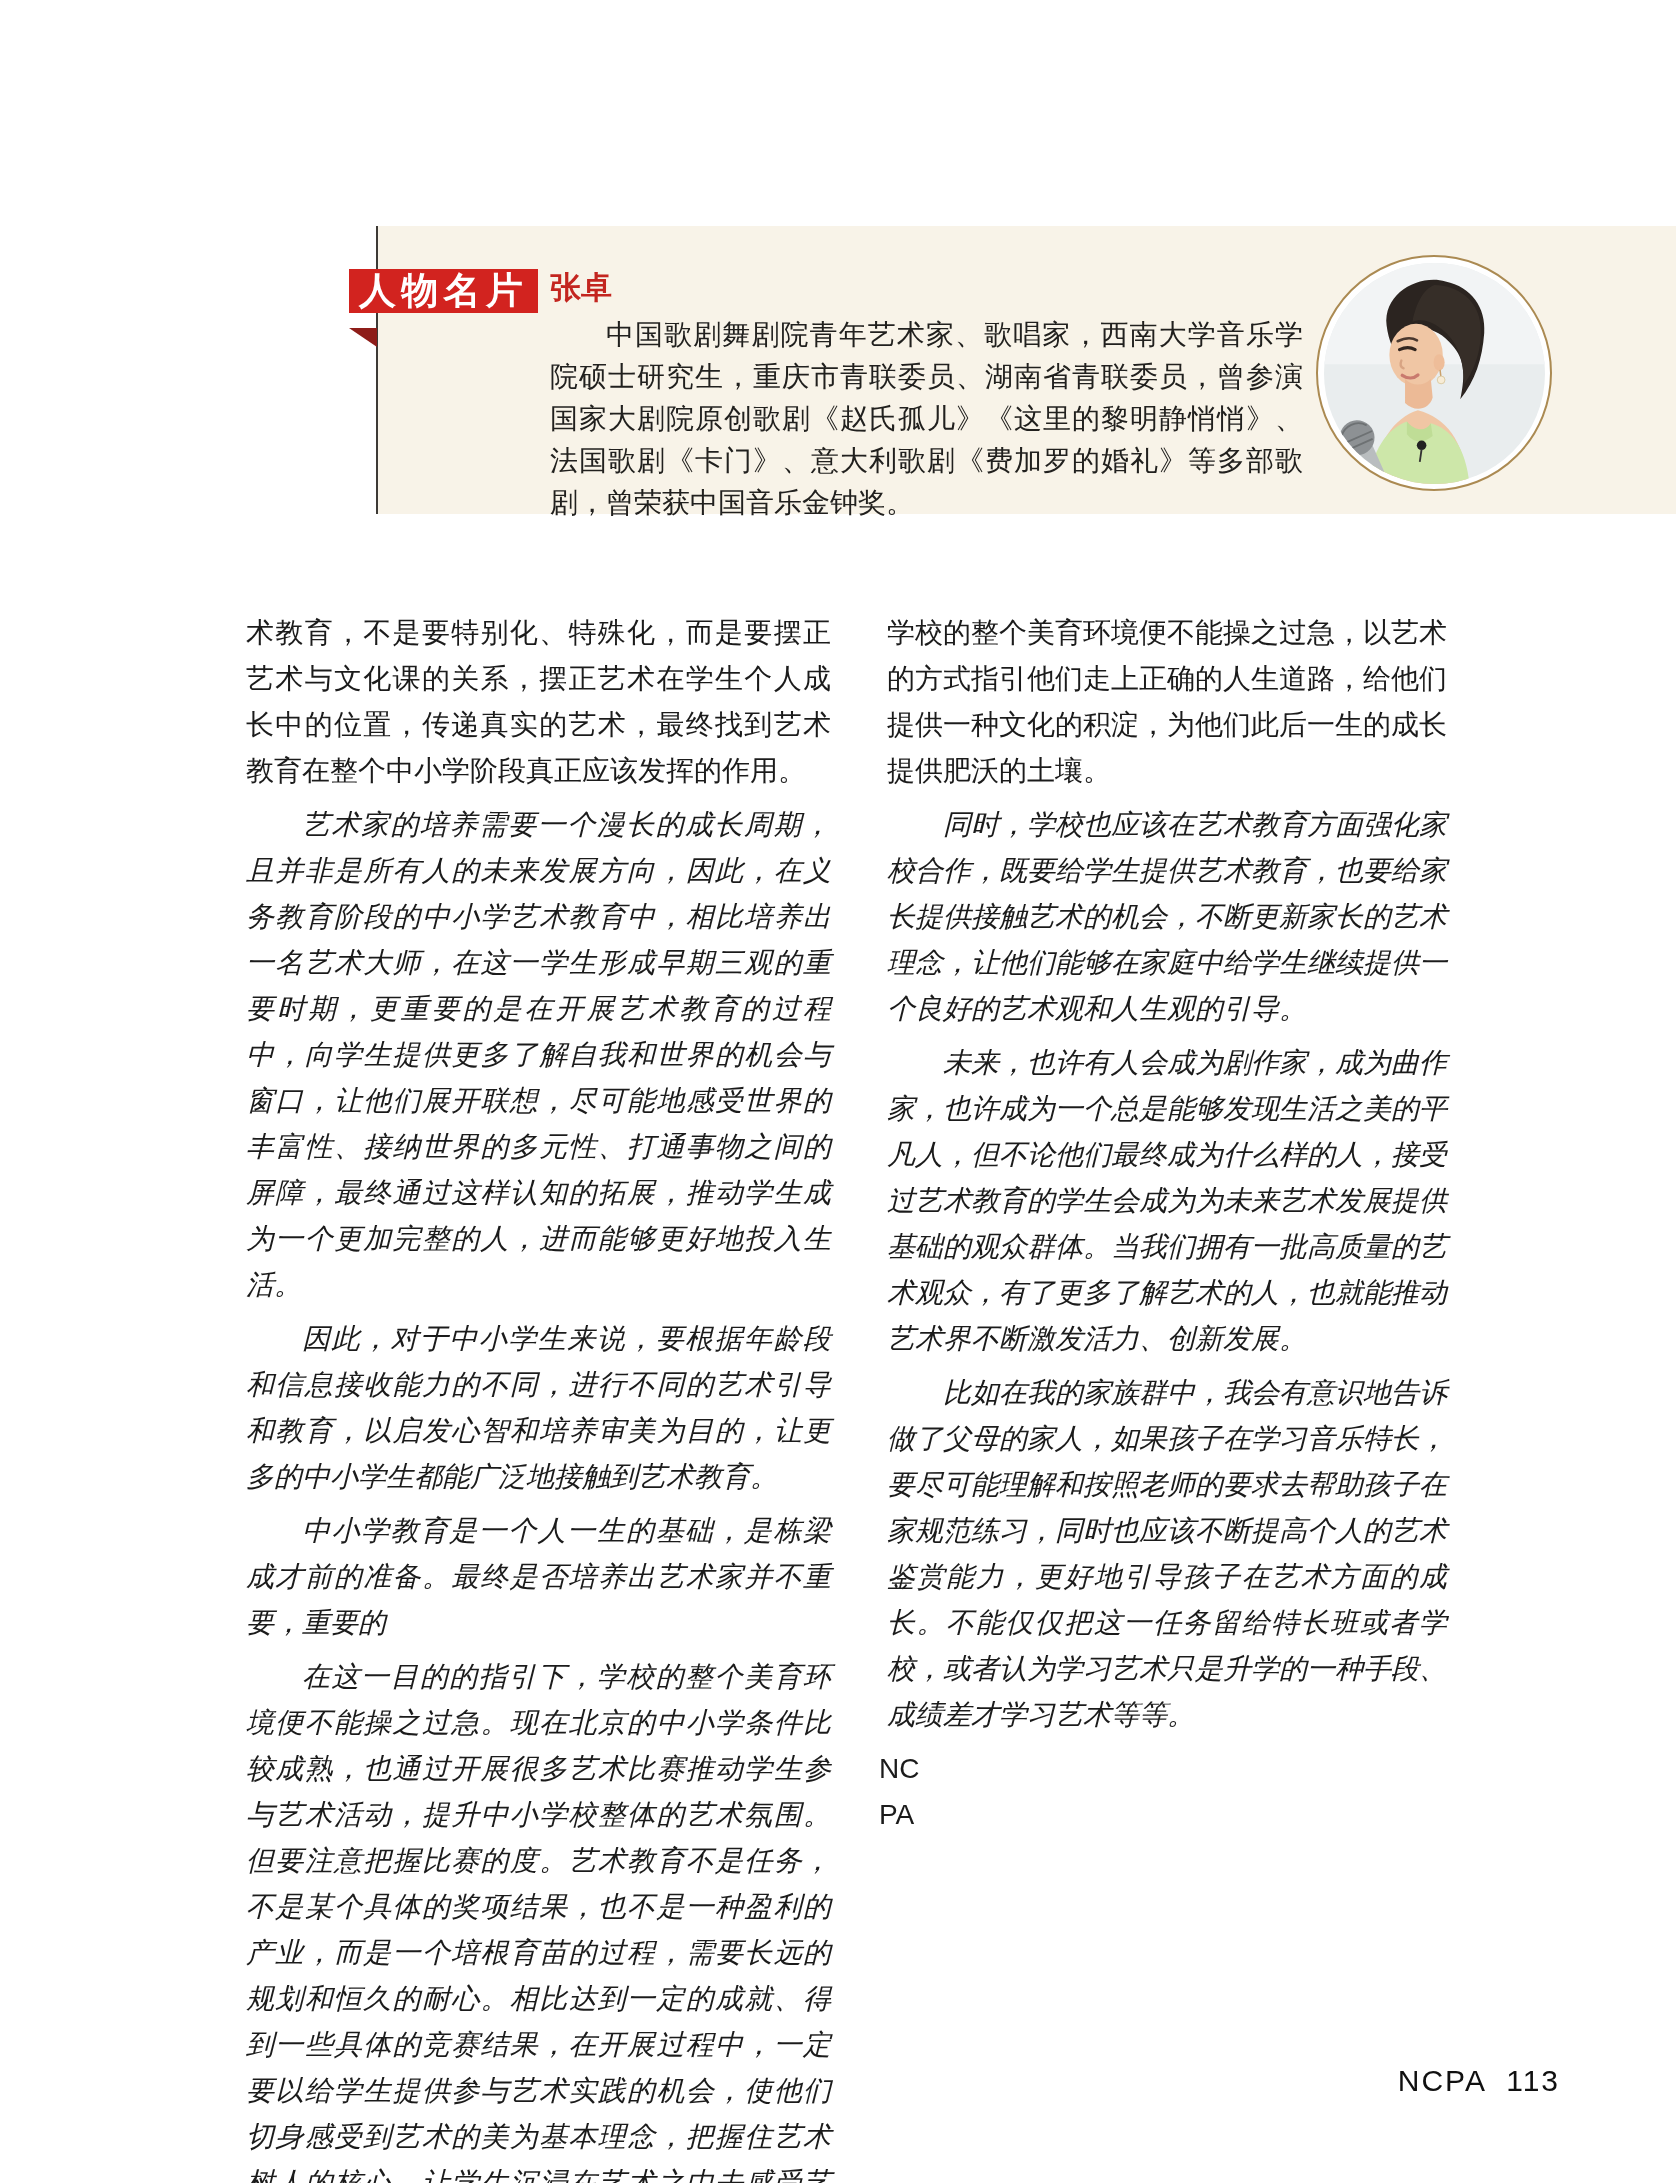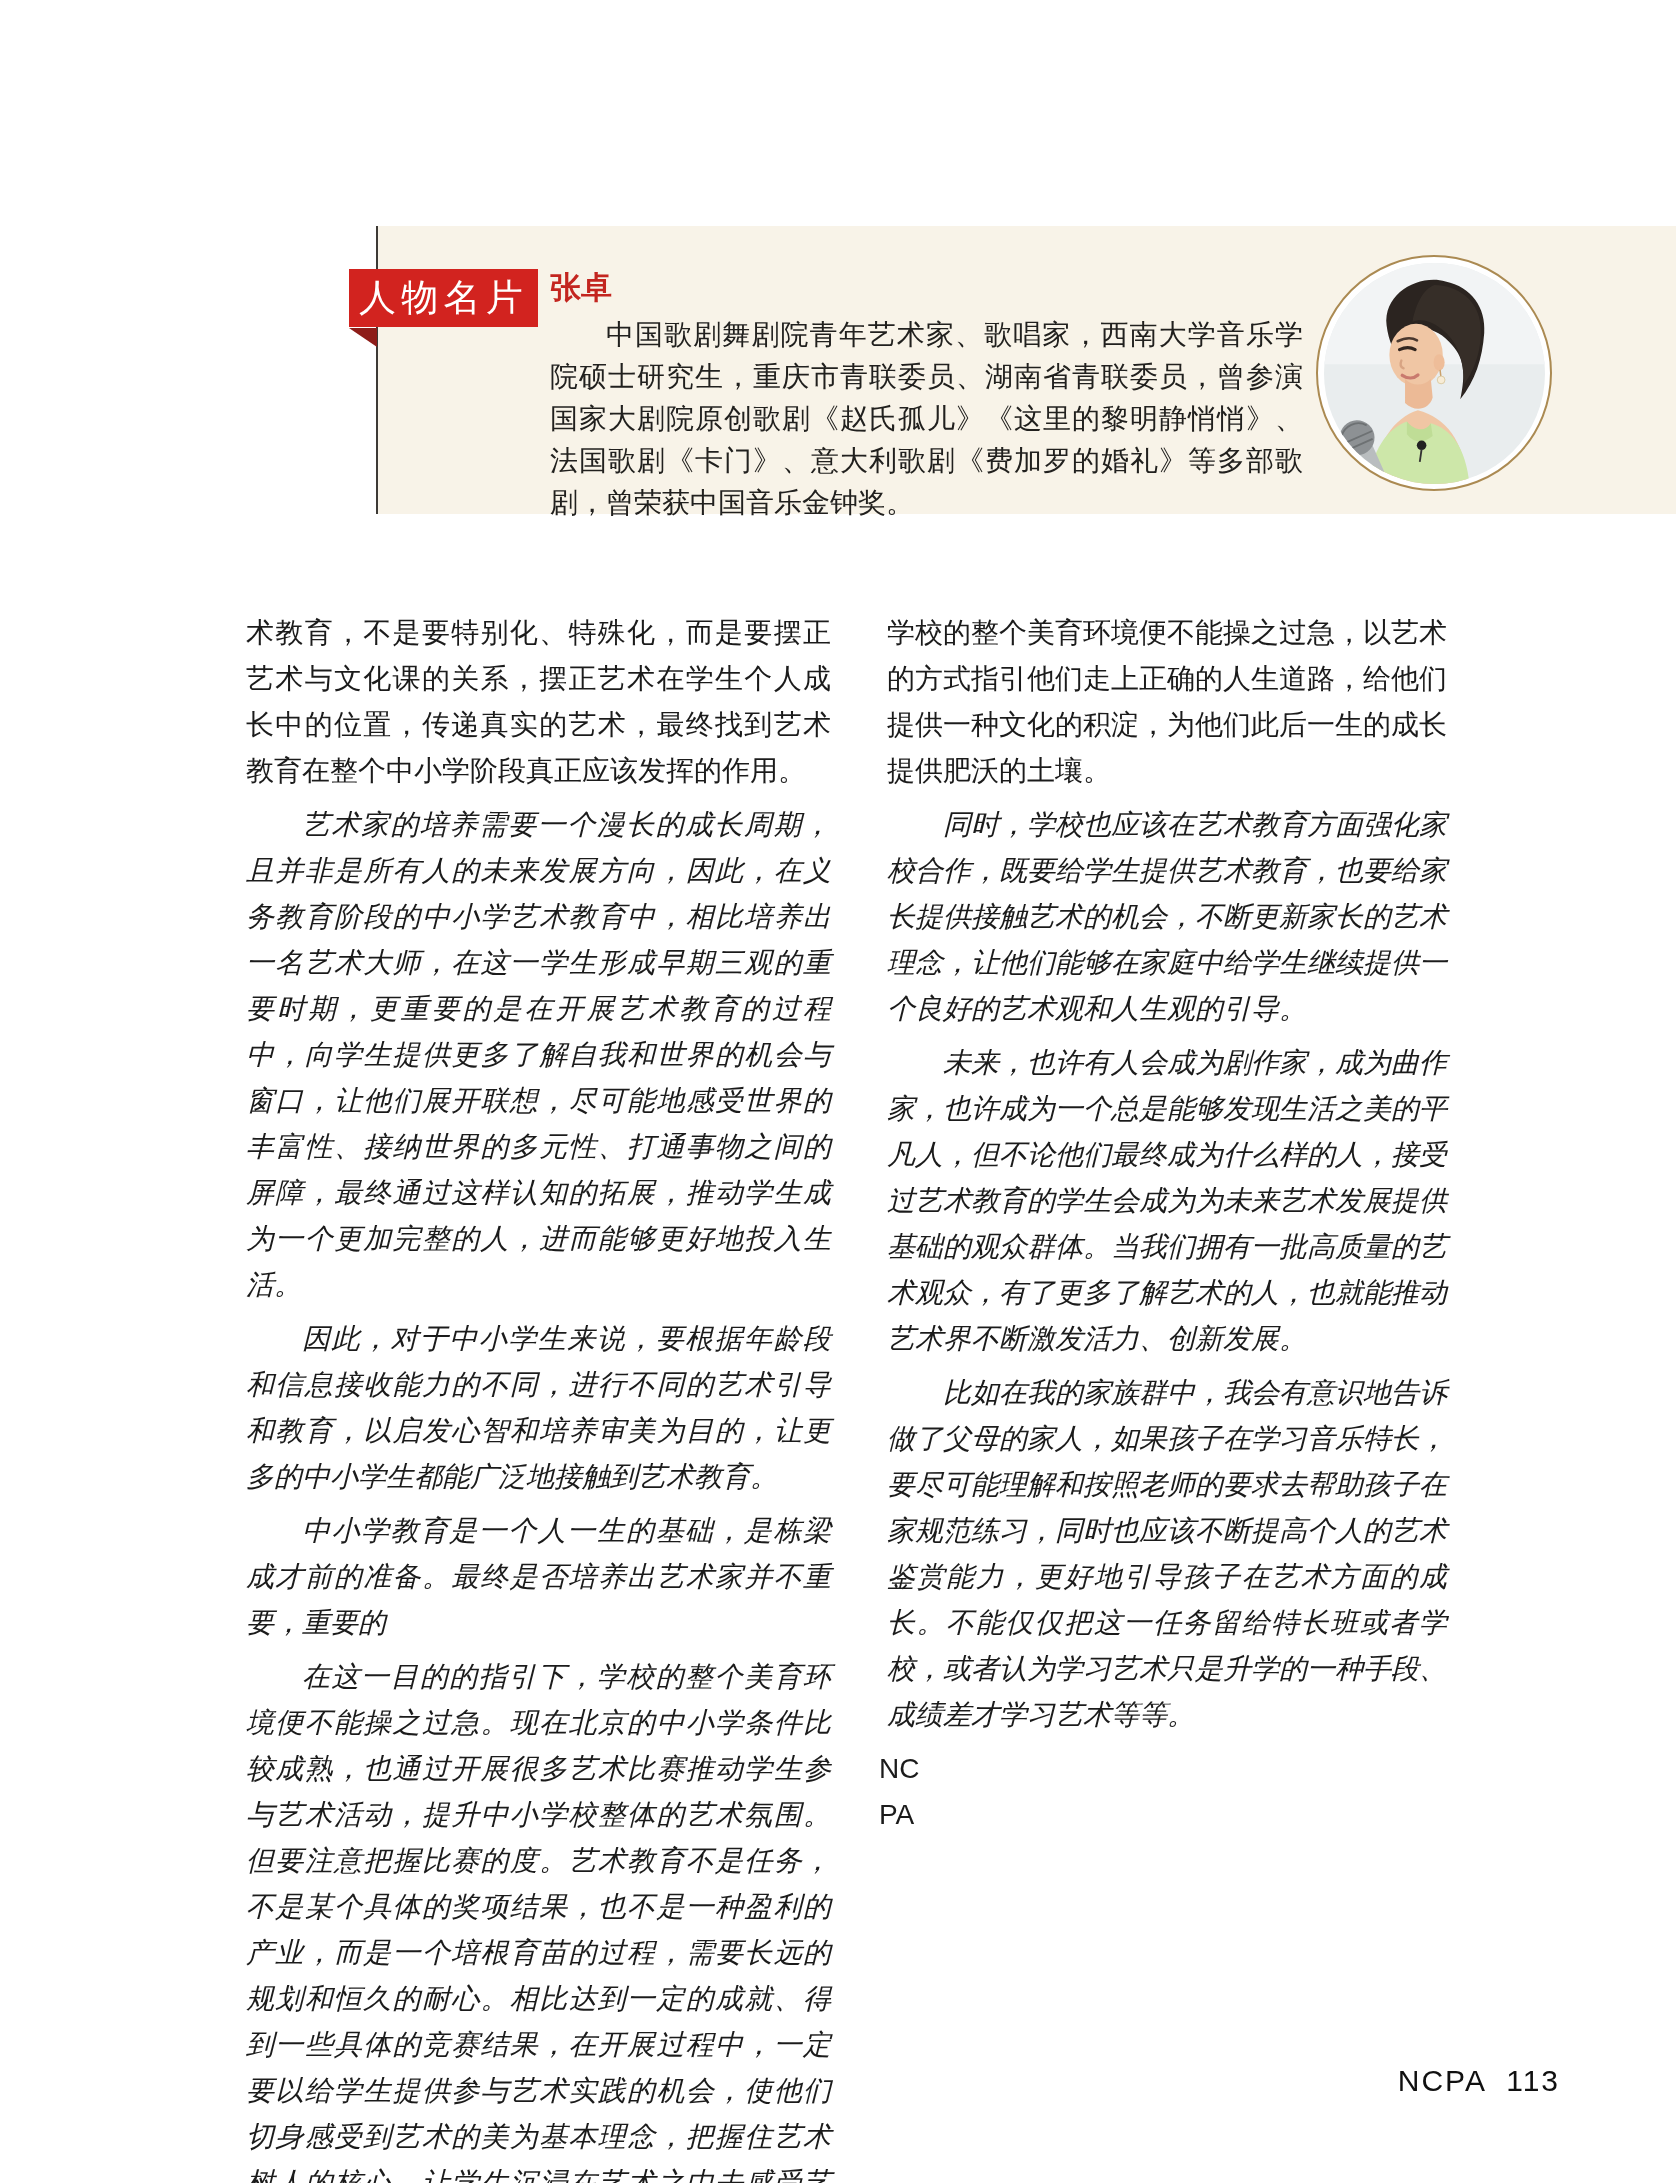--- a/index.html
+++ b/index.html
@@ -13,23 +13,23 @@
   
   .panel{
     position:absolute;left:378px;top:226px;width:1299px;height:288px;
     background:#f8f3e8;
   }
   .panel-line{
     position:absolute;left:376px;top:226px;width:2px;height:288px;
     background:#3d3a36;
   }
   .ribbon{
-    position:absolute;left:349px;top:269px;width:189px;height:58px;
+    position:absolute;left:349px;top:269px;width:189px;height:44px;
     background:#d2231f;color:#ffffff;
-    font-size:37px;font-weight:normal;letter-spacing:5.3px;
+    font-size:37px;font-weight:bold;letter-spacing:5.3px;
     display:flex;align-items:center;justify-content:center;
   }
   .ribbon-fold{
     position:absolute;left:349px;top:328px;width:28px;height:19px;
     background:#8e1d19;
     clip-path:polygon(0 0,100% 0,100% 100%);
   }
   .profile-name{
     position:absolute;left:550px;top:267px;
     font-size:31px;font-weight:bold;color:#c3251f;

